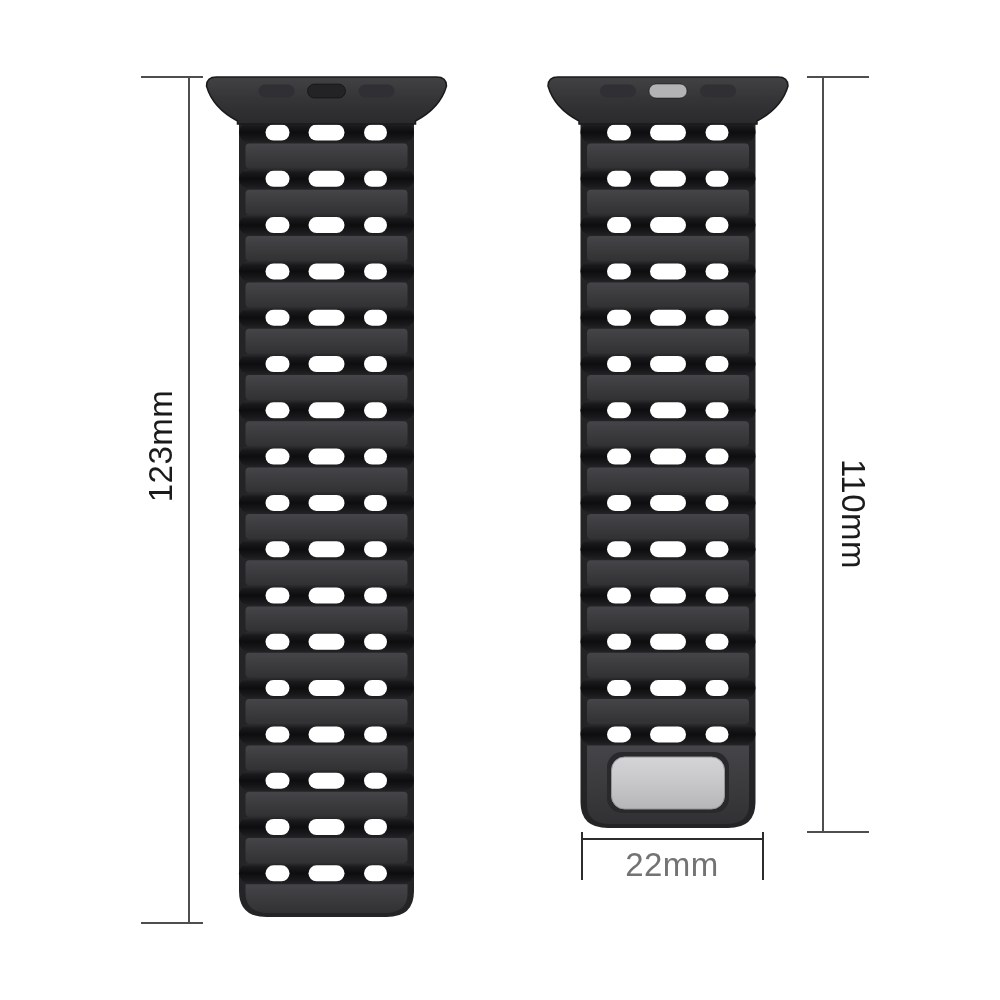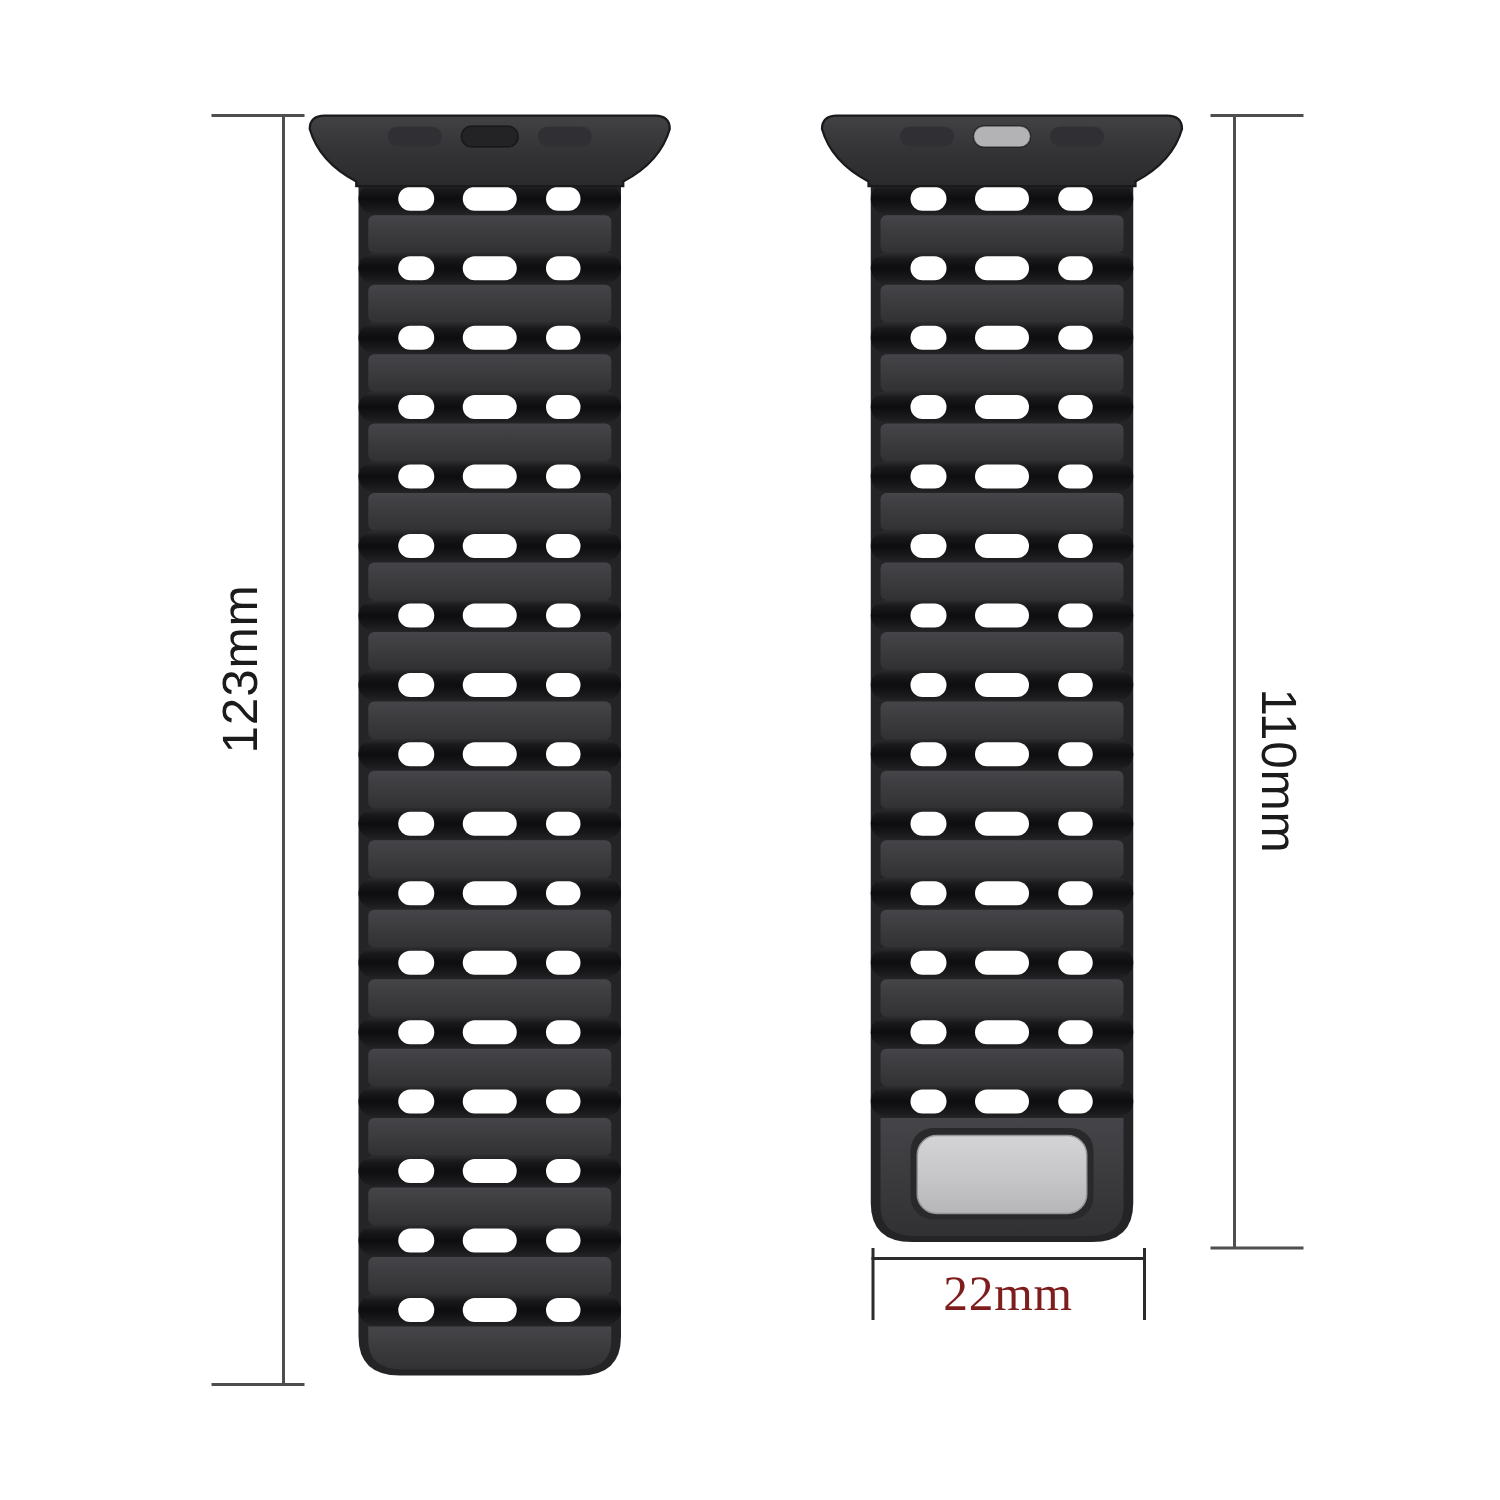--- a/index.html
+++ b/index.html
@@ -254,14 +254,14 @@
   <div class="dimline" id="dim-right-line" style="background: rgb(78, 78, 78);"></div>
   <div class="dimline" id="dim-right-tick-top" style="background: rgb(78, 78, 78);"></div>
   <div class="dimline" id="dim-right-tick-bottom" style="background: rgb(78, 78, 78);"></div>
 
   <div class="dimline" id="dim-width-line" style="background: rgb(44, 44, 44);"></div>
   <div class="dimline" id="dim-width-tick-left" style="background: rgb(44, 44, 44);"></div>
   <div class="dimline" id="dim-width-tick-right" style="background: rgb(44, 44, 44);"></div>
 
   <div class="dim-label" id="label-left" style="color: rgb(27, 27, 27);">123mm</div>
   <div class="dim-label" id="label-right" style="color: rgb(27, 27, 27);">110mm</div>
-  <div class="dim-label" id="label-width" style="color: #7f1d1d; font-family: Liberation Serif, serif;">22mm</div>
+  <div class="dim-label" id="label-width" style="color: #737373;">22mm</div>
 </div>
 
 </body></html>

